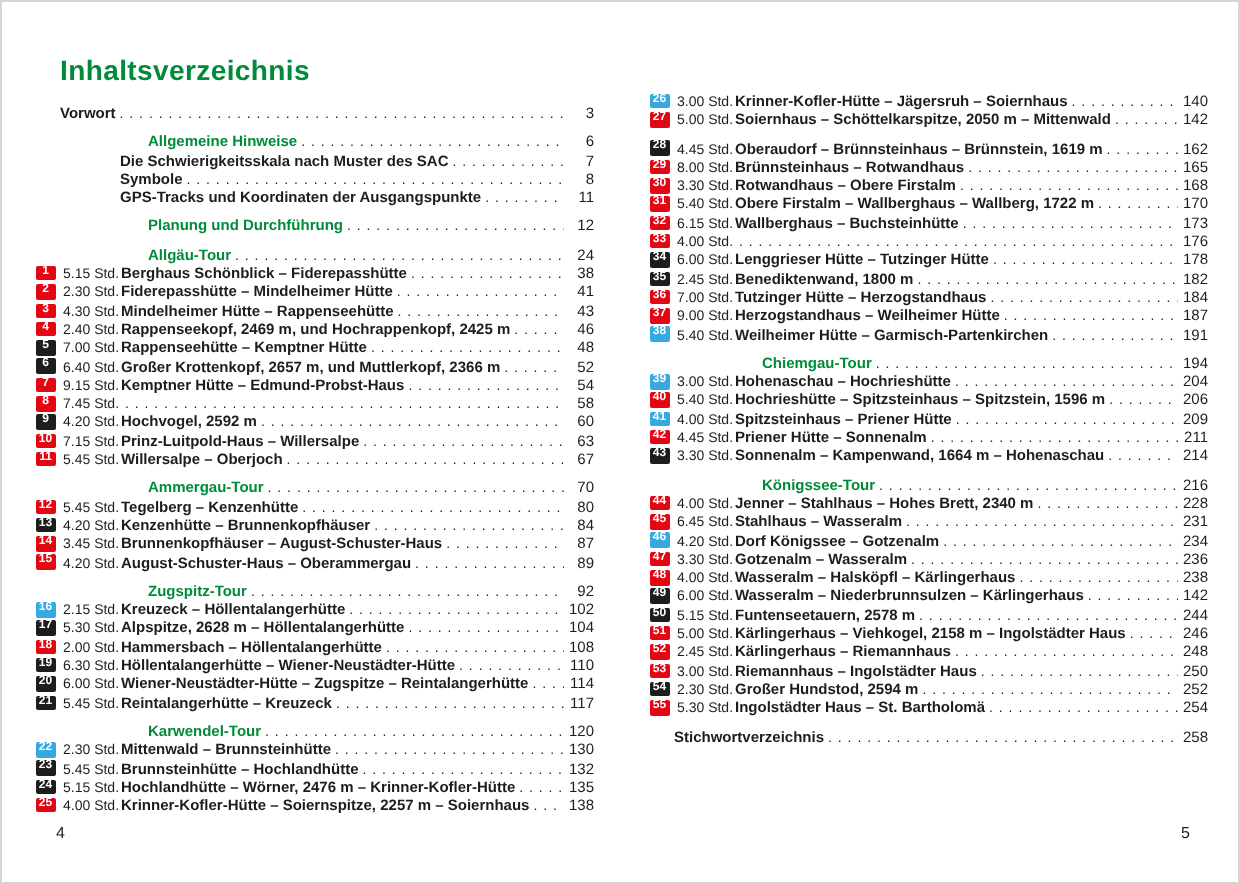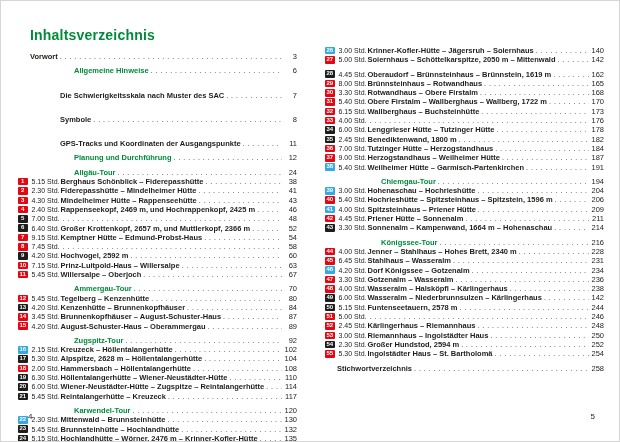--- a/index.html
+++ b/index.html
@@ -22,21 +22,21 @@
   .badge{
     flex:none;width:9.5px;height:7.5px;align-self:center;
     border-radius:1px;color:#ffffff;font-size:6px;line-height:7.6px;
     text-align:center;font-weight:bold;margin-right:4px;
   }
   .time{flex:none;width:29px;font-size:7px;color:#1d1d1b;}
   .route{white-space:nowrap;font-weight:bold;}
   .row.heading{margin-left:12px;}
   .row.heading .label-text{font-weight:bold;white-space:nowrap;}
   .row.heading.green .label-text{color:var(--green,#008b3a);margin-left:44px;}
-  .row.subitem{margin-left:42px;margin-top:15px;}
+  .row.subitem{margin-left:42px;}
   .leader{flex:1;overflow:hidden;white-space:nowrap;margin:0 2px;min-width:4px;}
   .leader::after{
     content:". . . . . . . . . . . . . . . . . . . . . . . . . . . . . . . . . . . . . . . . . . . . . . . . . . . . . . . . . . . . . . . . . . . . . . . .";
     font-size:7px;letter-spacing:0.5px;color:#1d1d1b;
   }
   .pagenum{flex:none;min-width:13px;text-align:right;font-size:7.5px;}
   .folio{position:absolute;top:411px;font-size:8px;color:#1d1d1b;}
   .folio.left{left:27px;}
   .folio.right{right:24px;}
 </style>
@@ -113,20 +113,21 @@
           <div class="row item">
             <span class="badge" style="background: rgb(227, 6, 19);">4</span>
             <span class="time">2.40 Std.</span>
             <span class="route">Rappenseekopf, 2469 m, und Hochrappenkopf, 2425 m</span>
             <span class="leader"></span>
             <span class="pagenum">46</span>
           </div>
           <div class="row item">
             <span class="badge" style="background: rgb(29, 29, 27);">5</span>
             <span class="time">7.00 Std.</span>
+            <span class="route">Rappenseehütte – Kemptner Hütte</span>
             <span class="leader"></span>
             <span class="pagenum">48</span>
           </div>
           <div class="row item">
             <span class="badge" style="background: rgb(29, 29, 27);">6</span>
             <span class="time">6.40 Std.</span>
             <span class="route">Großer Krottenkopf, 2657 m, und Muttlerkopf, 2366 m</span>
             <span class="leader"></span>
             <span class="pagenum">52</span>
           </div>
@@ -475,20 +476,21 @@
           <div class="row item">
             <span class="badge" style="background: rgb(29, 29, 27);">50</span>
             <span class="time">5.15 Std.</span>
             <span class="route">Funtenseetauern, 2578 m</span>
             <span class="leader"></span>
             <span class="pagenum">244</span>
           </div>
           <div class="row item">
             <span class="badge" style="background: rgb(227, 6, 19);">51</span>
             <span class="time">5.00 Std.</span>
+            <span class="route">Kärlingerhaus – Viehkogel, 2158 m – Ingolstädter Haus</span>
             <span class="leader"></span>
             <span class="pagenum">246</span>
           </div>
           <div class="row item">
             <span class="badge" style="background: rgb(227, 6, 19);">52</span>
             <span class="time">2.45 Std.</span>
             <span class="route">Kärlingerhaus – Riemannhaus</span>
             <span class="leader"></span>
             <span class="pagenum">248</span>
           </div>

